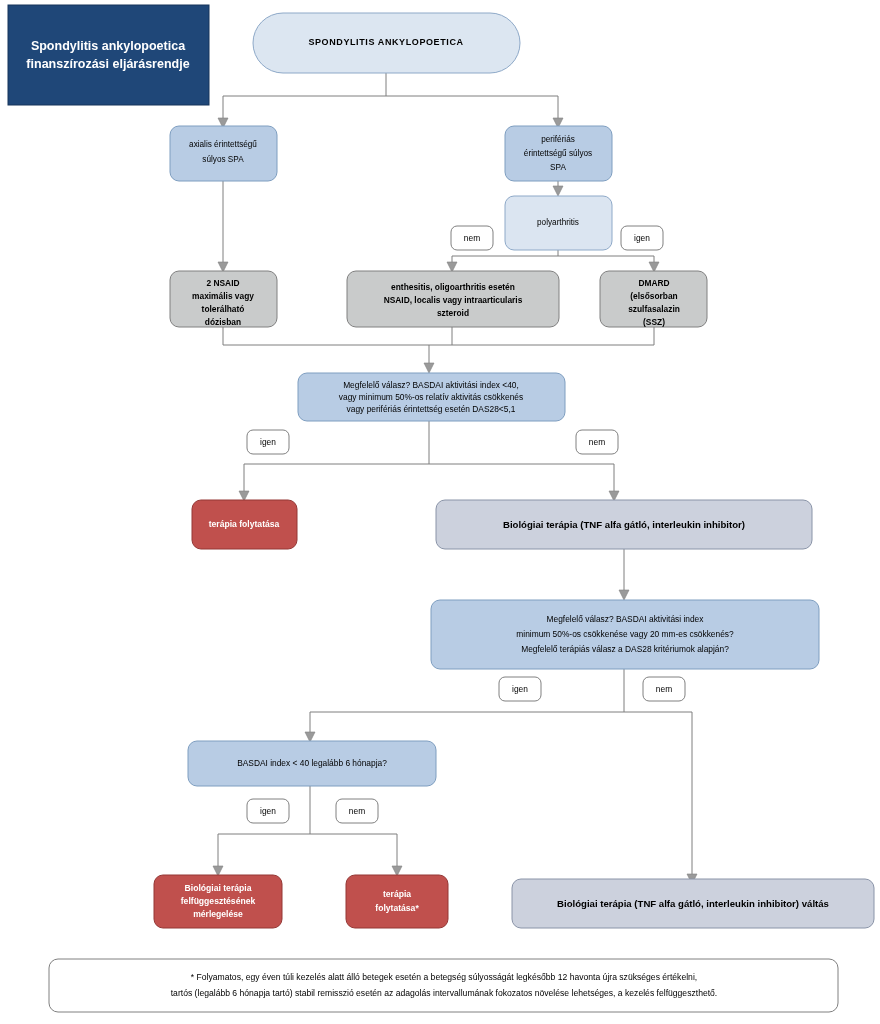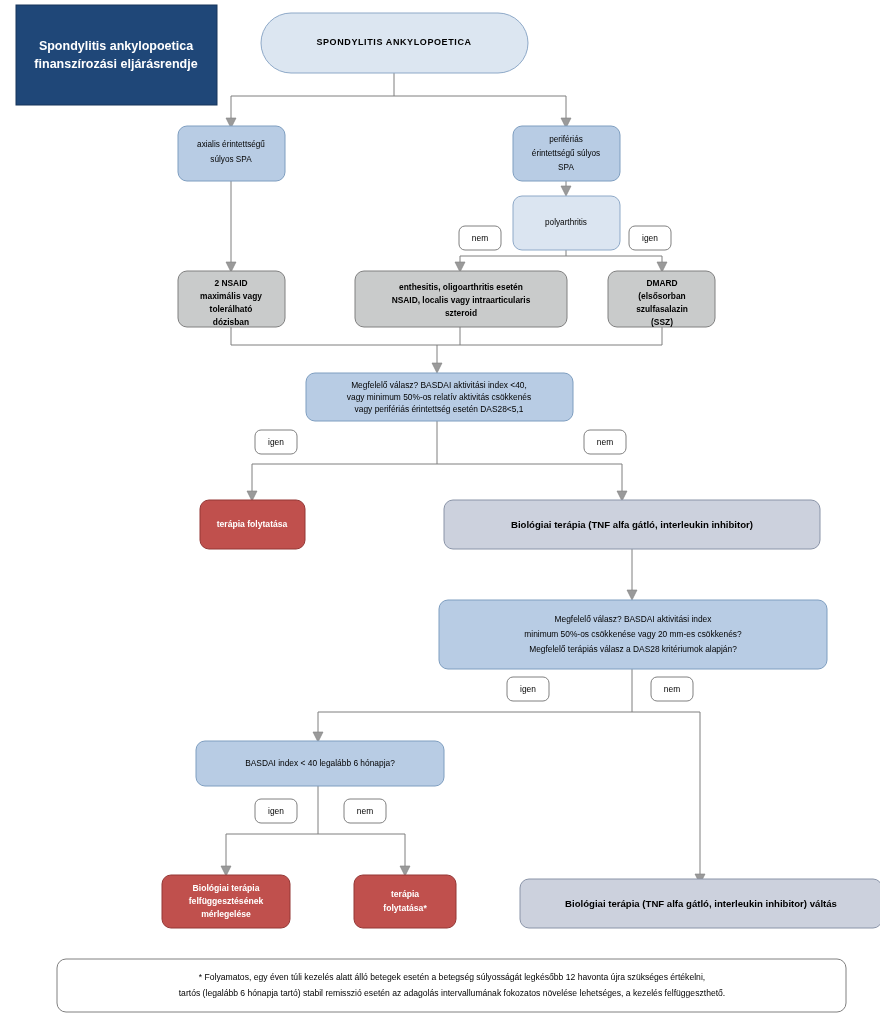--- a/index.html
+++ b/index.html
@@ -9,21 +9,21 @@
   }
   body {
     width: 880px;
     height: 1024px;
     font-family: "Liberation Sans", sans-serif;
     position: relative;
     overflow: hidden;
   }
   #chart-root {
     position: absolute;
-    left: 12px;
+    left: 4px;
     top: 0;
     width: 780px;
     height: 1024px;
   }
   svg {
     display: block;
   }
   .node-text {
     font-family: "Liberation Sans", sans-serif;
     text-anchor: middle;

